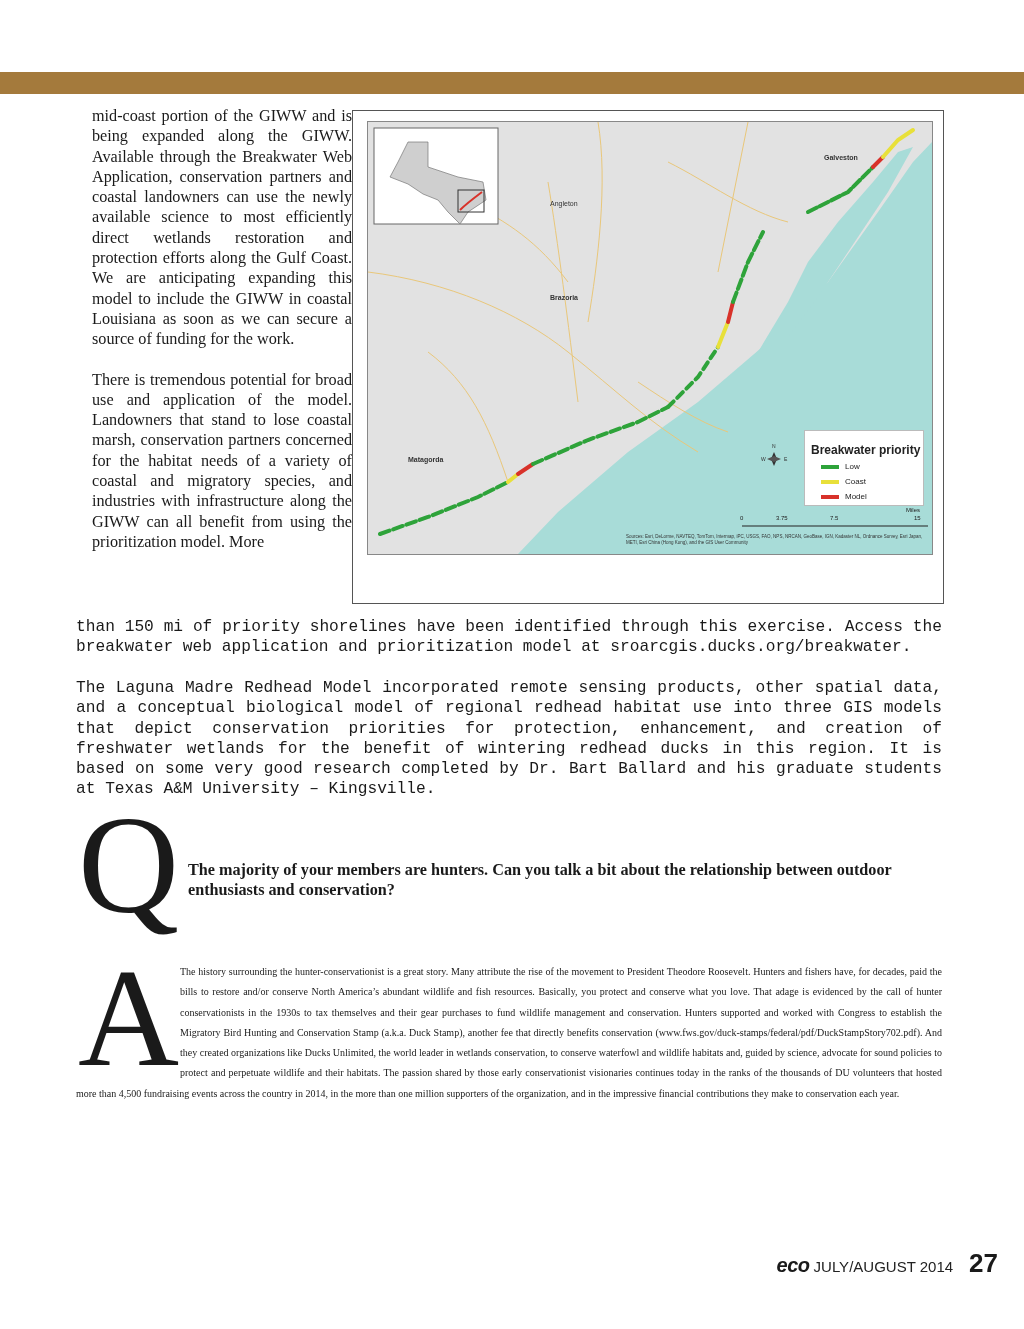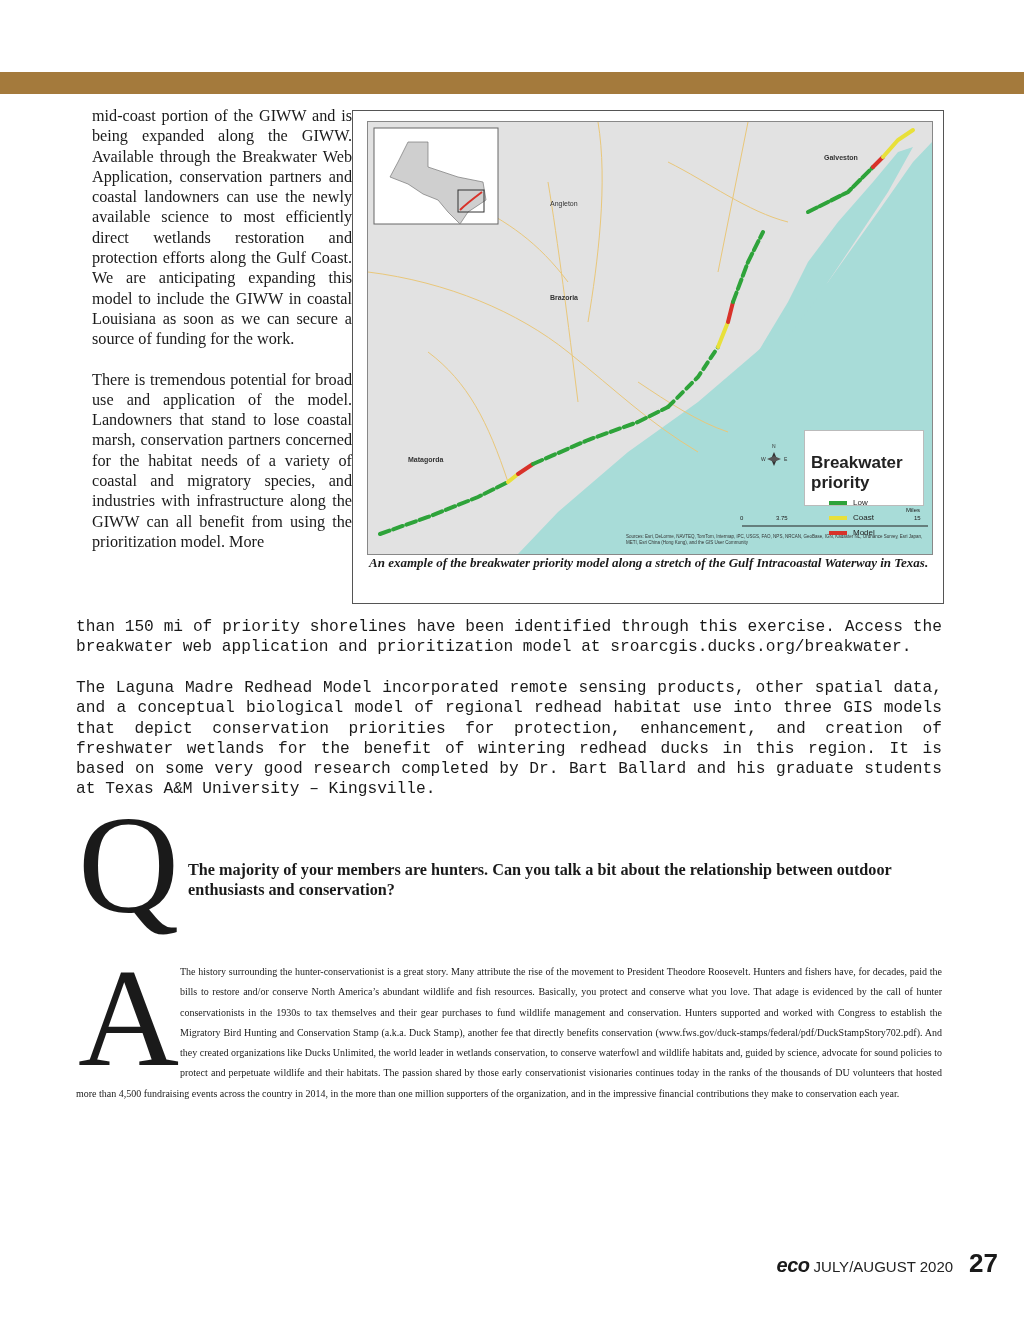--- a/index.html
+++ b/index.html
@@ -15,22 +15,22 @@
 
   .figure { position: absolute; left: 352px; top: 110px; width: 590px; height: 492px;
             border: 1.5px solid #555; background: #fff; }
   .map { position: absolute; left: 14px; top: 10px; width: 564px; height: 432px; border: 1px solid #888; overflow: hidden; }
   .map svg { display: block; }
   .caption { position: absolute; left: 16px; top: 444px; width: 566px; font-size: 13px; line-height: 16px;
              font-style: italic; font-weight: bold; color: #1a1a1a; text-align: justify; }
 
   .legend { position: absolute; right: 8px; top: 308px; width: 118px; height: 74px; background: #fff; border: 1px solid #bbb;
             font-family: "Liberation Sans", "DejaVu Sans", sans-serif; }
-  .legend-title { font-size: 17px; font-weight: bold; padding: 22px 0 2px 6px; color: #222; }
-  .legend-item { display: flex; align-items: center; font-size: 8px; height: 15px; padding-left: 24px; color: #222; }
+  .legend-title { font-size: 12px; font-weight: bold; padding: 12px 0 2px 6px; color: #222; }
+  .legend-item { display: flex; align-items: center; font-size: 8px; height: 15px; padding-left: 16px; color: #222; }
   .legend-swatch { width: 18px; height: 4px; margin-right: 6px; }
 
   .q-letter { position: absolute; left: 78px; top: 795px; font-size: 140px; line-height: 140px; font-family: "Liberation Serif", serif; color: #1a1a1a; }
   .q-text { position: absolute; left: 188px; top: 860px; width: 754px; font-weight: bold; font-size: 16.2px; line-height: 20.3px; }
   .a-letter { position: absolute; left: 78px; top: 948px; font-size: 140px; line-height: 140px; font-family: "Liberation Serif", serif; color: #1a1a1a; }
   .a-block { position: absolute; left: 76px; top: 962px; width: 866px; font-size: 10px; line-height: 20.3px; text-align: justify; }
   .a-float { float: left; width: 104px; height: 120px; }
 
   .footer { position: absolute; right: 26px; top: 1248px; display: flex; align-items: baseline;
             font-family: "Liberation Sans", "DejaVu Sans", sans-serif; justify-content: flex-end; }
@@ -123,32 +123,31 @@
       <div class="legend-item">
         <span class="legend-swatch" style="background:#e8e03a"></span>
         <span>Coast</span>
       </div>
       <div class="legend-item">
         <span class="legend-swatch" style="background:#d8322a"></span>
         <span>Model</span>
       </div>
     </div>
   </div>
-  <div class="caption">An example of the breakwater priority model along a stretch of the Gulf Intracoastal Waterway in Texas.</div>
 </div>
 
 <p class="p full" style="top:617px;">than 150 mi of priority shorelines have been identified through this exercise. Access the breakwater web application and prioritization model at sroarcgis.ducks.org/breakwater.</p>
 <p class="p full" style="top:678px;">The Laguna Madre Redhead Model incorporated remote sensing products, other spatial data, and a conceptual biological model of regional redhead habitat use into three GIS models that depict conservation priorities for protection, enhancement, and creation of freshwater wetlands for the benefit of wintering redhead ducks in this region. It is based on some very good research completed by Dr. Bart Ballard and his graduate students at Texas A&amp;M University – Kingsville.</p>
 
 <div class="q-letter">Q</div>
 <div class="q-text">The majority of your members are hunters. Can you talk a bit about the relationship between outdoor enthusiasts and conservation?</div>
 
 <div class="a-letter">A</div>
 <div class="a-block">
   <div class="a-float"></div>
   <span>The history surrounding the hunter-conservationist is a great story.  Many attribute the rise of the movement to President Theodore Roosevelt.  Hunters and fishers have, for decades, paid the bills to restore and/or conserve North America’s abundant wildlife and fish resources. Basically, you protect and conserve what you love. That adage is evidenced by the call of hunter conservationists in the 1930s to tax themselves and their gear purchases to fund wildlife management and conservation. Hunters supported and worked with Congress to establish the Migratory Bird Hunting and Conservation Stamp (a.k.a. Duck Stamp), another fee that directly benefits conservation (www.fws.gov/duck-stamps/federal/pdf/DuckStampStory702.pdf). And they created organizations like Ducks Unlimited, the world leader in wetlands conservation, to conserve waterfowl and wildlife habitats and, guided by science, advocate for sound policies to protect and perpetuate wildlife and their habitats. The passion shared by those early conservationist visionaries continues today in the ranks of the thousands of DU volunteers that hosted more than 4,500 fundraising events across the country in 2014, in the more than one million supporters of the organization, and in the impressive financial contributions they make to conservation each year.</span>
 </div>
 
 <div class="footer">
   <span class="eco">eco</span>
-  <span class="issue">JULY/AUGUST 2020</span>
+  <span class="issue">JULY/AUGUST 2014</span>
   <span class="page">27</span>
 </div>
 
 </body></html>

